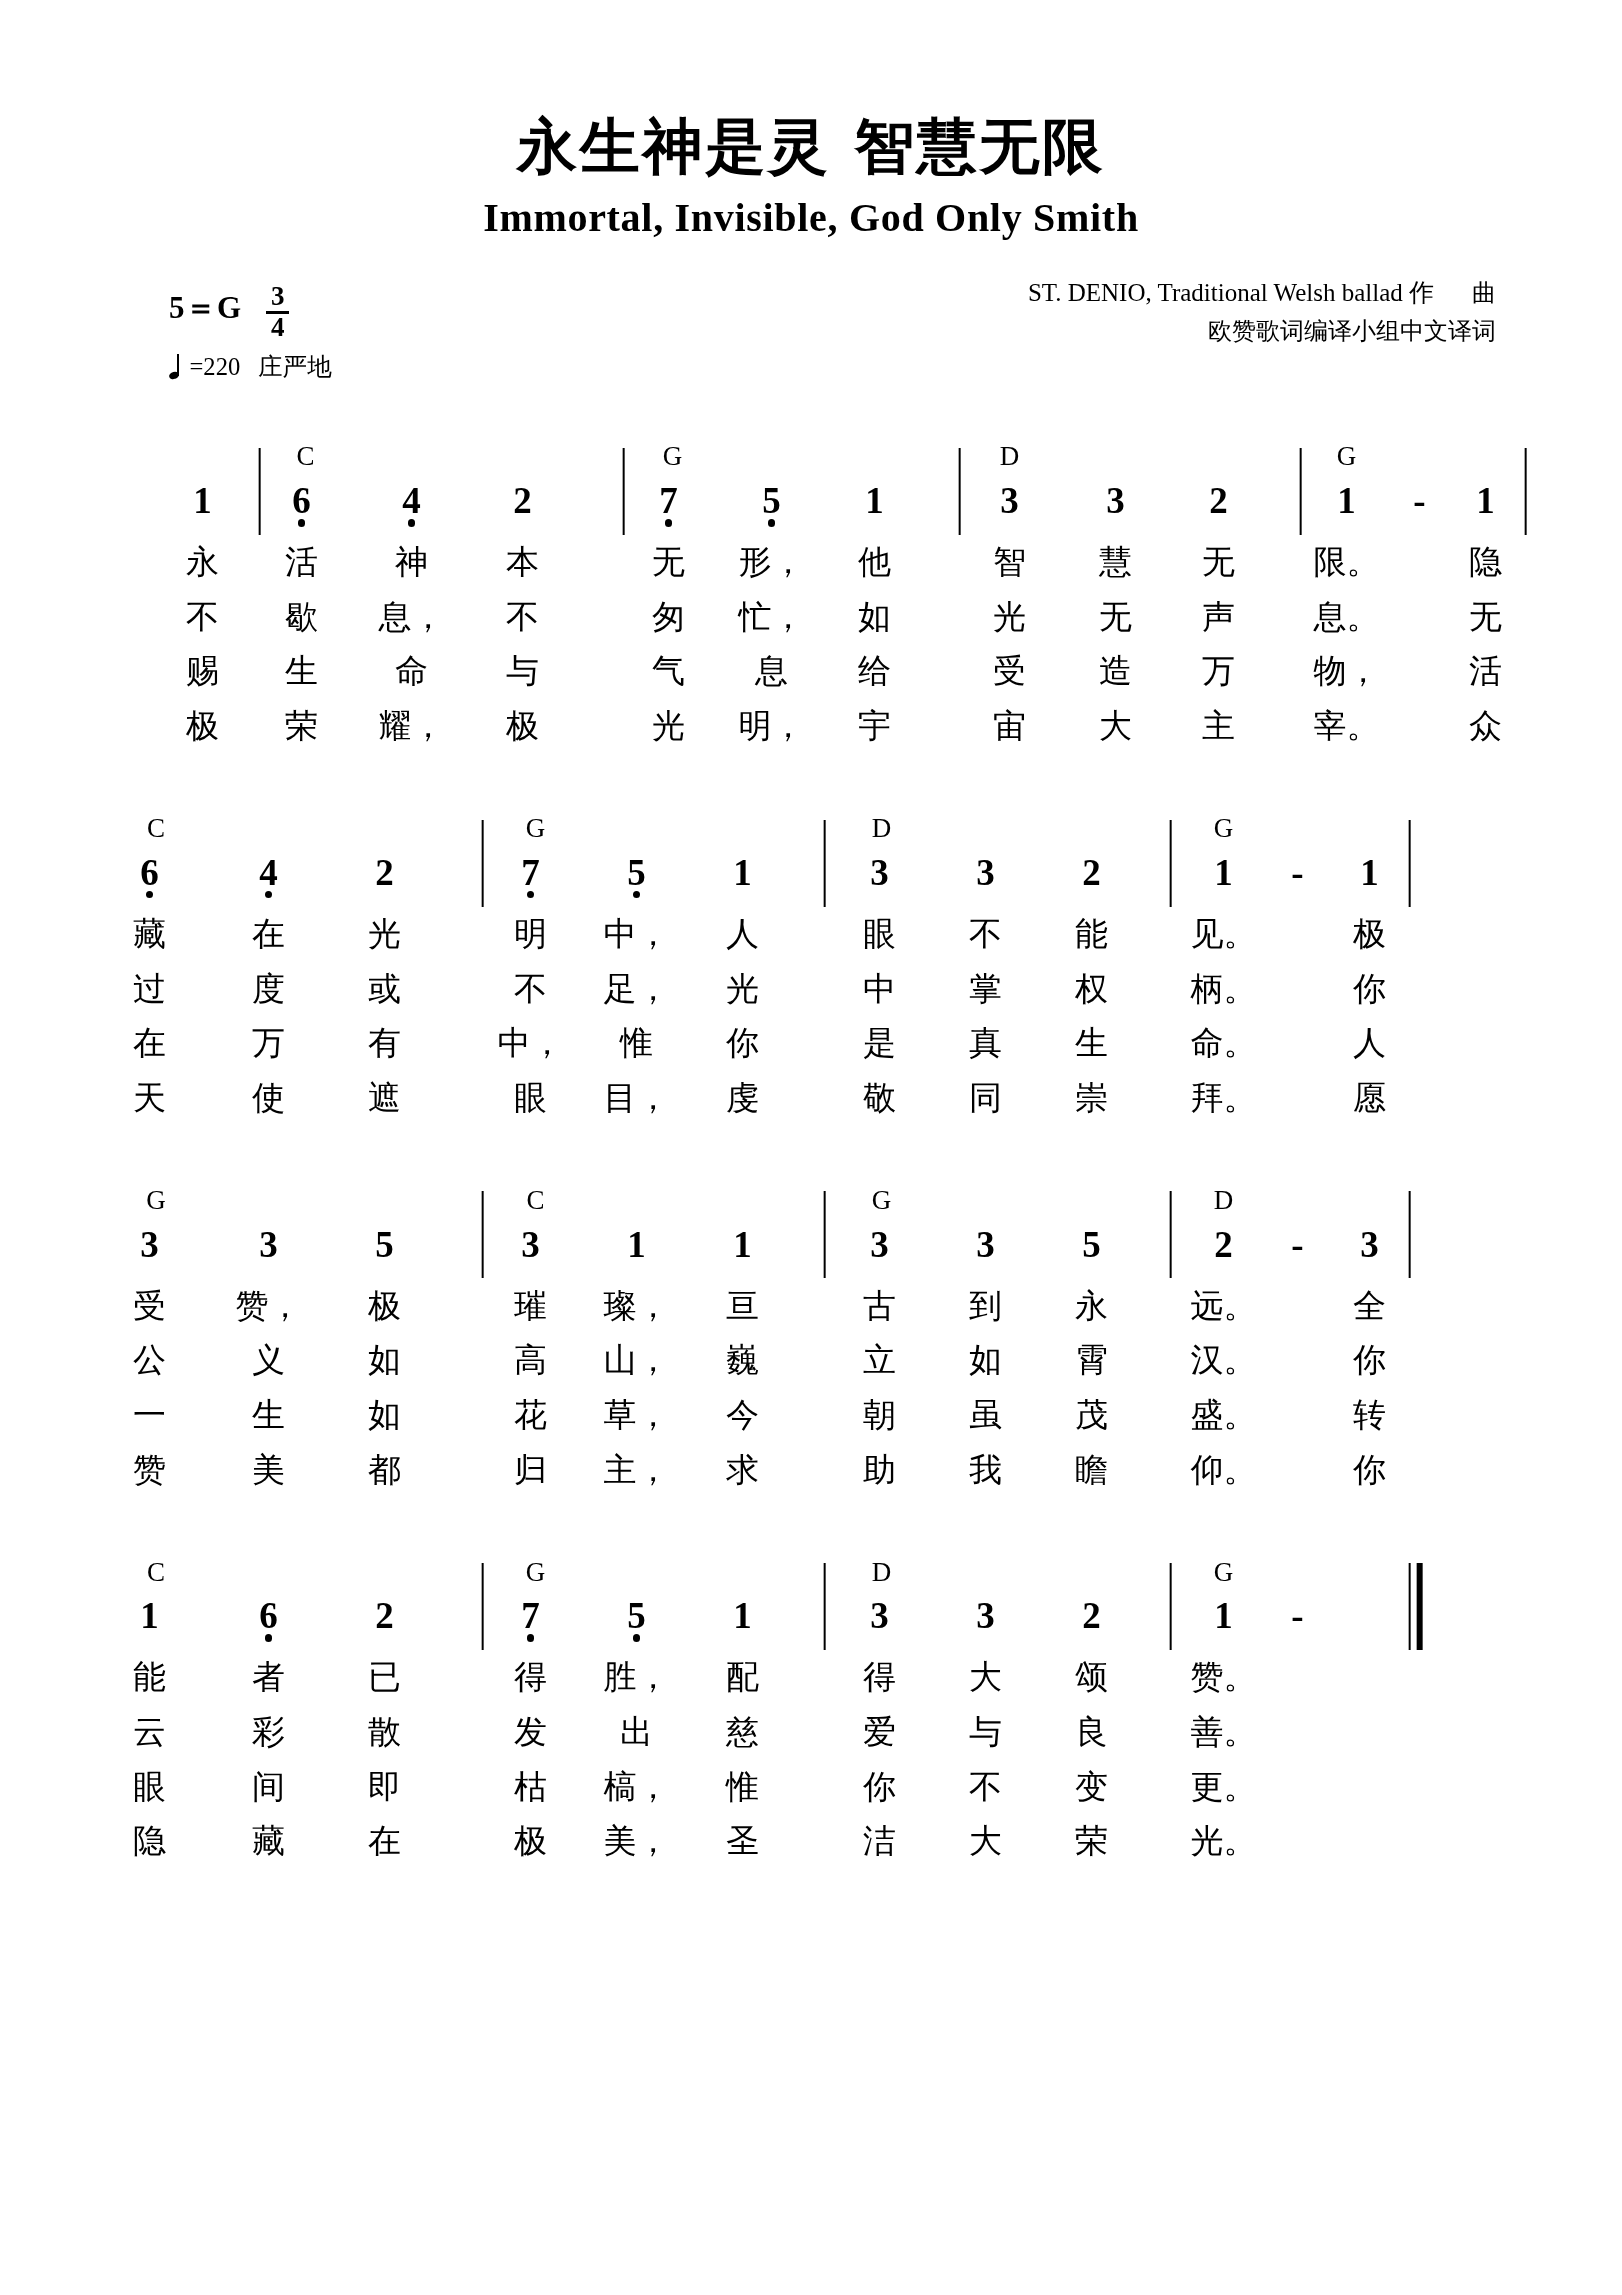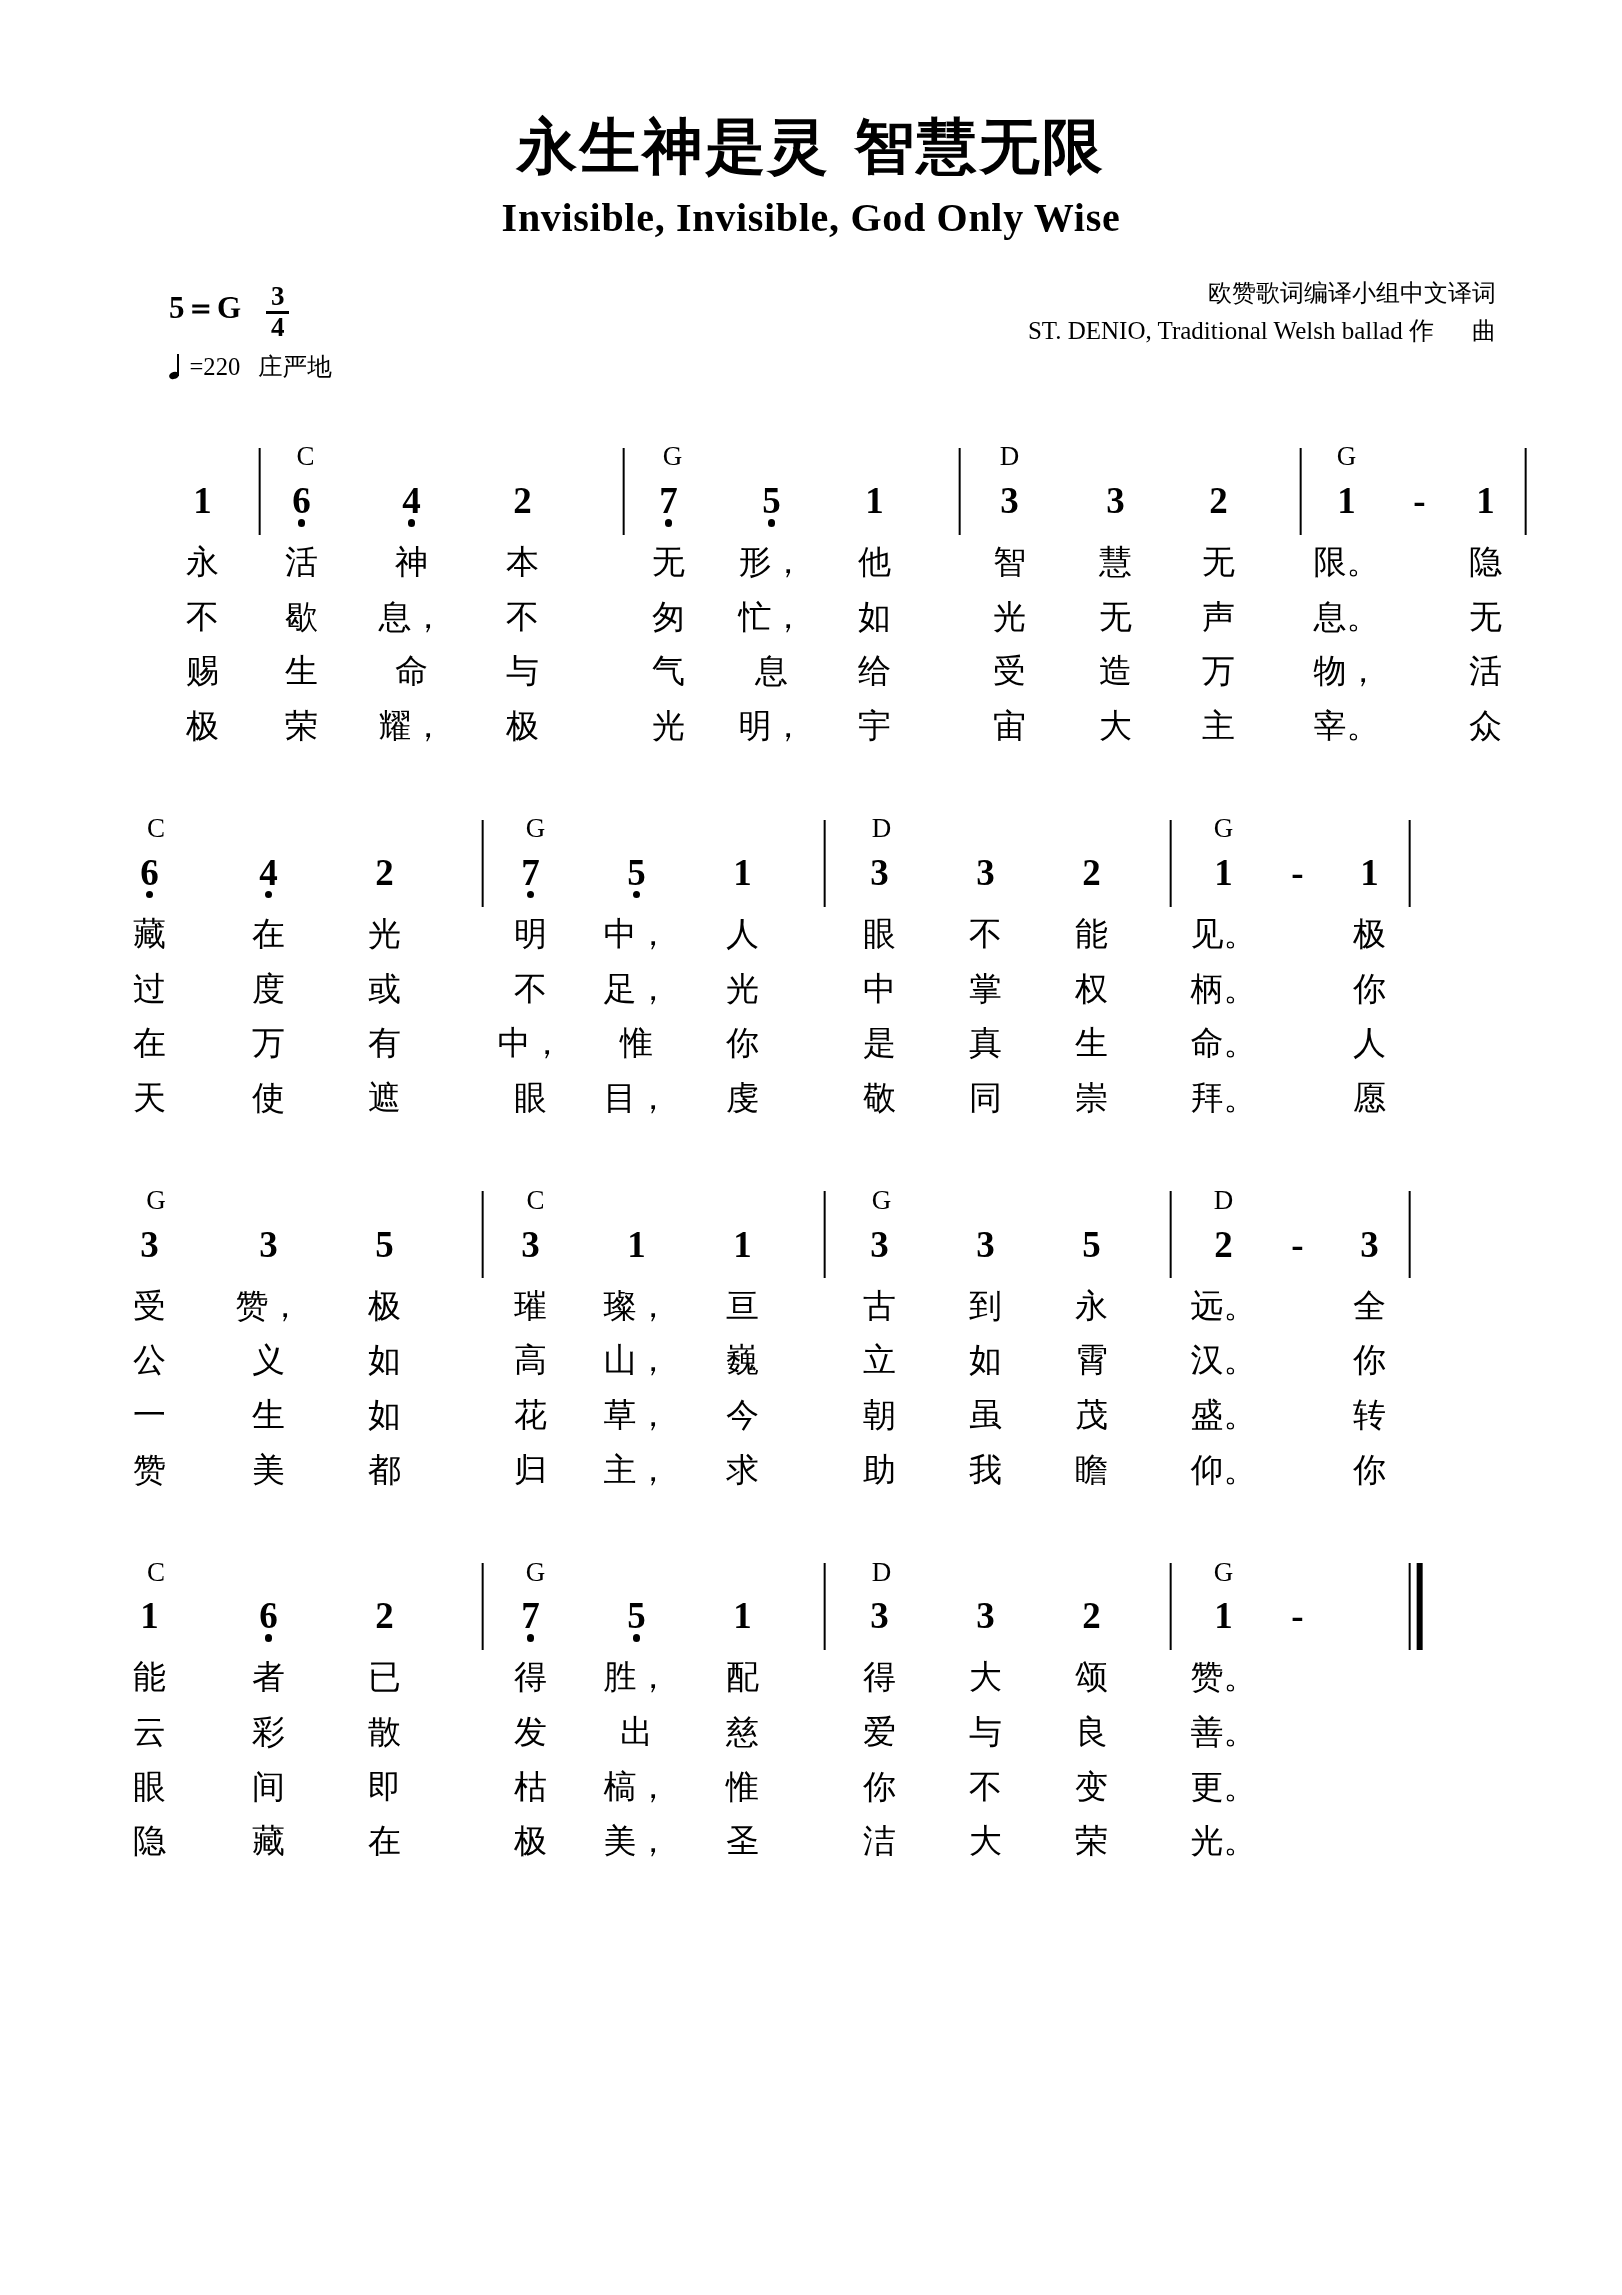--- a/index.html
+++ b/index.html
@@ -209,42 +209,42 @@
     transform: translateX(-50%);
     white-space: nowrap;
   }
 </style>
 </head>
 <body>
 
 <div class="page">
 
   <div class="title-cn">永生神是灵 智慧无限</div>
-  <div class="title-en">Invisible, Invisible, God Only Wise</div>
+  <div class="title-en">Immortal, Invisible, God Only Smith</div>
 
   <div class="meta">
     <div class="keysig">
       <span class="kk">5＝G</span>
       <span class="timesig">
         <span class="num">3</span>
         <span class="bar-line"></span>
         <span class="num">4</span>
       </span>
     </div>
     <div class="tempo">
       <span class="qnote"></span>
       <span class="bpm">=220</span>
       <span class="mood">庄严地</span>
     </div>
     <div class="credits">
       <div class="crow">
-        <span class="cn">欧赞歌词编译小组中文译词</span>
+        <span>ST. DENIO, Traditional Welsh  ballad 作</span><span class="gap"></span><span class="cn">曲</span>
       </div>
       <div class="crow">
-        <span>ST. DENIO, Traditional Welsh  ballad 作</span><span class="gap"></span><span class="cn">曲</span>
+        <span class="cn">欧赞歌词编译小组中文译词</span>
       </div>
     </div>
   </div>
 
   <div id="systems">
       <div class="system">
         <div class="chordrow">
           <span class="chord" style="left: 156px;">C</span>
           <span class="chord" style="left: 523px;">G</span>
           <span class="chord" style="left: 860px;">D</span>

